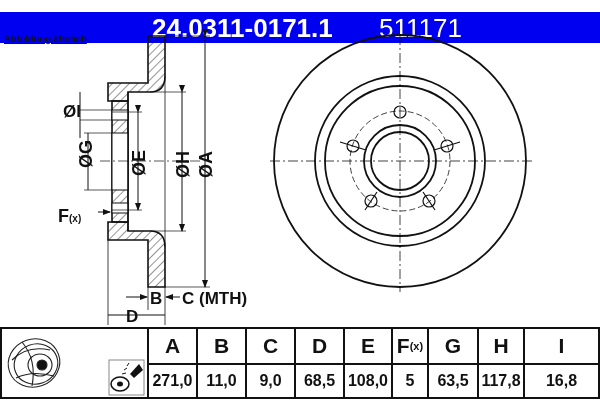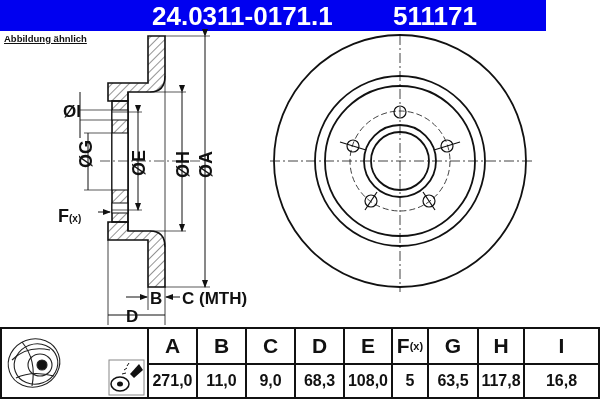--- a/index.html
+++ b/index.html
@@ -1,19 +1,19 @@
 <!DOCTYPE html>
 <html><head>
 <meta charset="utf-8">
 <style>
   html,body{margin:0;padding:0;background:#fff;}
   body{width:600px;height:400px;position:relative;overflow:hidden;font-family:"Liberation Sans",sans-serif;}
-  .header{position:absolute;left:0;top:0;width:546px;height:31px;background:#0000f0;color:#fff;}
+  .header{position:absolute;left:0;top:12px;width:600px;height:31px;background:#0000f0;color:#fff;}
   .header .pn{position:absolute;left:152px;top:1px;font-size:26px;font-weight:bold;letter-spacing:0px;}
-  .header .ref{position:absolute;left:379px;top:1px;font-size:26px;font-weight:bold;margin-left:14px;}
+  .header .ref{position:absolute;left:379px;top:1px;font-size:26px;font-weight:normal;}
   .note{position:absolute;left:4px;top:33px;font-size:9.5px;font-weight:bold;line-height:12px;color:#111;text-decoration:underline;}
   svg.drawing{position:absolute;left:0;top:0;}
   table.spec{position:absolute;left:0;top:327px;width:598px;height:72px;border-collapse:collapse;table-layout:fixed;}
   table.spec td{border:2px solid #111;text-align:center;font-weight:bold;color:#111;padding:0;}
   table.spec .hdr td{font-size:21px;height:34px;}
   table.spec .val td{font-size:16px;height:32px;margin-top:10px;}
   table.spec td.img{border-right:2px solid #111;position:relative;}
   .fx small{font-size:11px;font-weight:bold;vertical-align:3px;}
 </style>
 </head>
@@ -152,21 +152,21 @@
     <td>E</td>
     <td class="fx"><span>F</span><small>(x)</small></td>
     <td>G</td>
     <td>H</td>
     <td>I</td>
   </tr>
   <tr class="val">
     <td>271,0</td>
     <td>11,0</td>
     <td>9,0</td>
-    <td>68,3</td>
+    <td>68,5</td>
     <td>108,0</td>
     <td>5</td>
     <td>63,5</td>
     <td>117,8</td>
     <td>16,8</td>
   </tr>
 </tbody>
   </table>
 
 </body></html>

